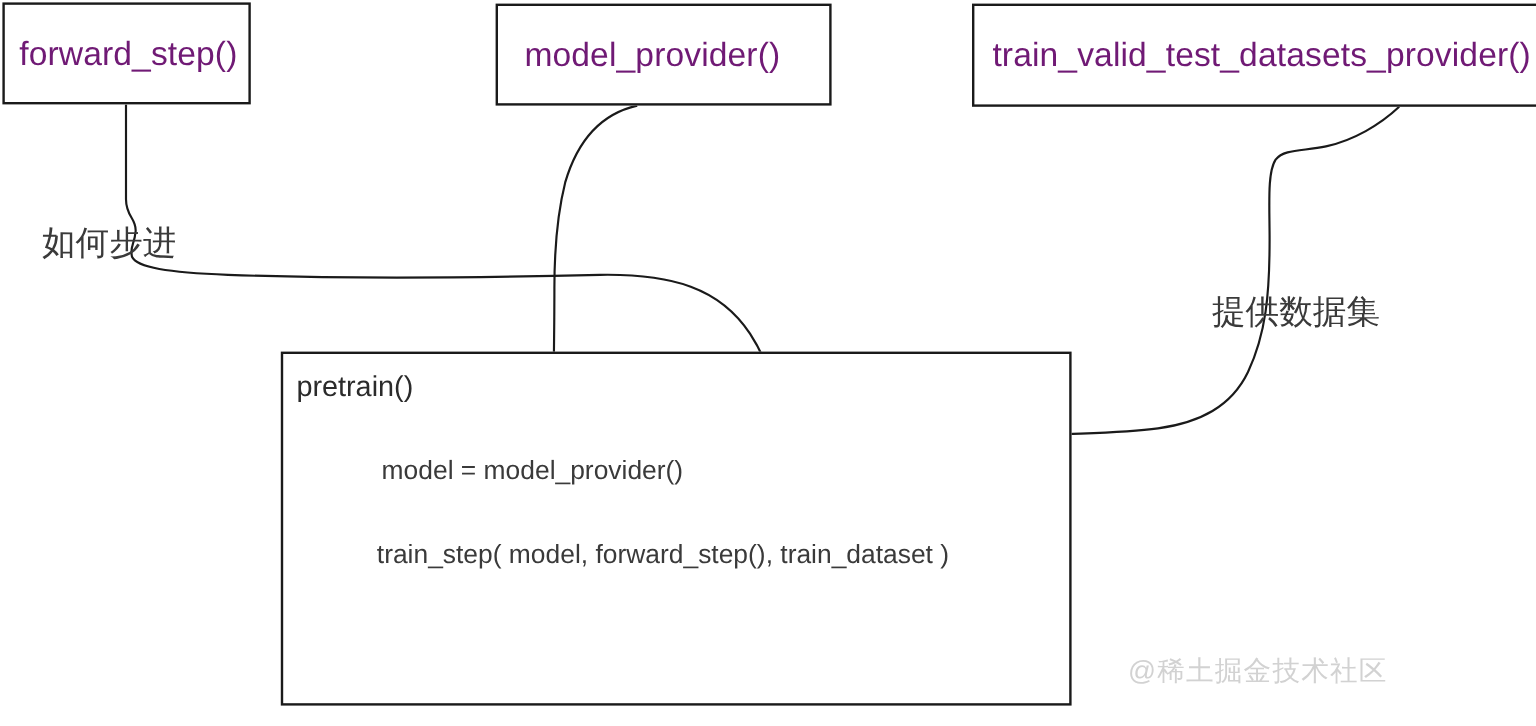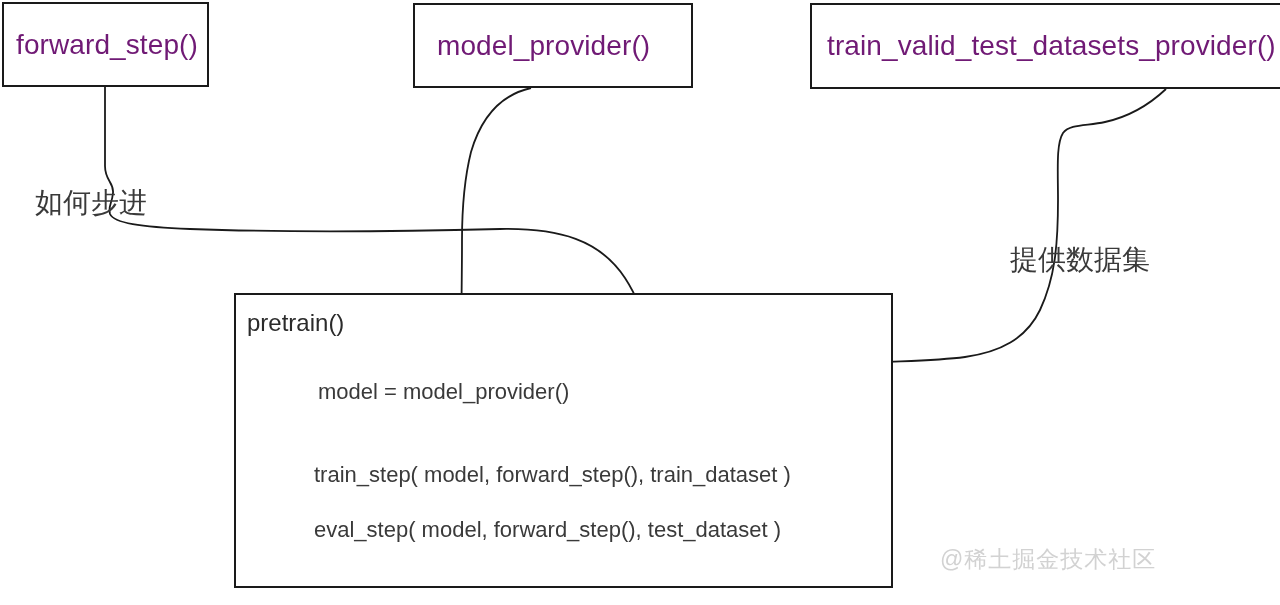--- a/index.html
+++ b/index.html
@@ -53,21 +53,21 @@
     color: #2b2b2b;
     white-space: nowrap;
   }
   .code-line {
     position: absolute;
     font-size: 22px;
     color: #3a3a3a;
     white-space: nowrap;
   }
   #code-line-0 { left: 82px;  top: 84px;  }
-  #code-line-1 { left: 78px;  top: 167px; }
+  #code-line-1 { left: 78px;  top: 154px; }
   #code-line-2 { left: 78px;  top: 222px; }
 
   .edge-label {
     position: absolute;
     font-size: 28px;
     color: #3a3a3a;
     white-space: nowrap;
     background: transparent;
   }
   #edge-label-0 { left: 35px;   top: 184px; }
@@ -143,21 +143,20 @@
   </div>
 
   <div class="node-box" id="box-datasets-provider">
     <span class="node-label">train_valid_test_datasets_provider()</span>
   </div>
 
   <div class="node-box" id="box-pretrain">
     <span class="pretrain-title">pretrain()</span>
     <span class="code-line" id="code-line-0">model = model_provider()</span>
     <span class="code-line" id="code-line-1">train_step( model, forward_step(), train_dataset )</span>
-    <span class="code-line" id="code-line-2">eval_step( model, forward_step(), test_dataset )</span>
   </div>
 
   <span class="edge-label" id="edge-label-0">如何步进</span>
   <span class="edge-label" id="edge-label-2">提供数据集</span>
 
   <span id="watermark">@稀土掘金技术社区</span>
 
 </div>
 
 </body></html>

